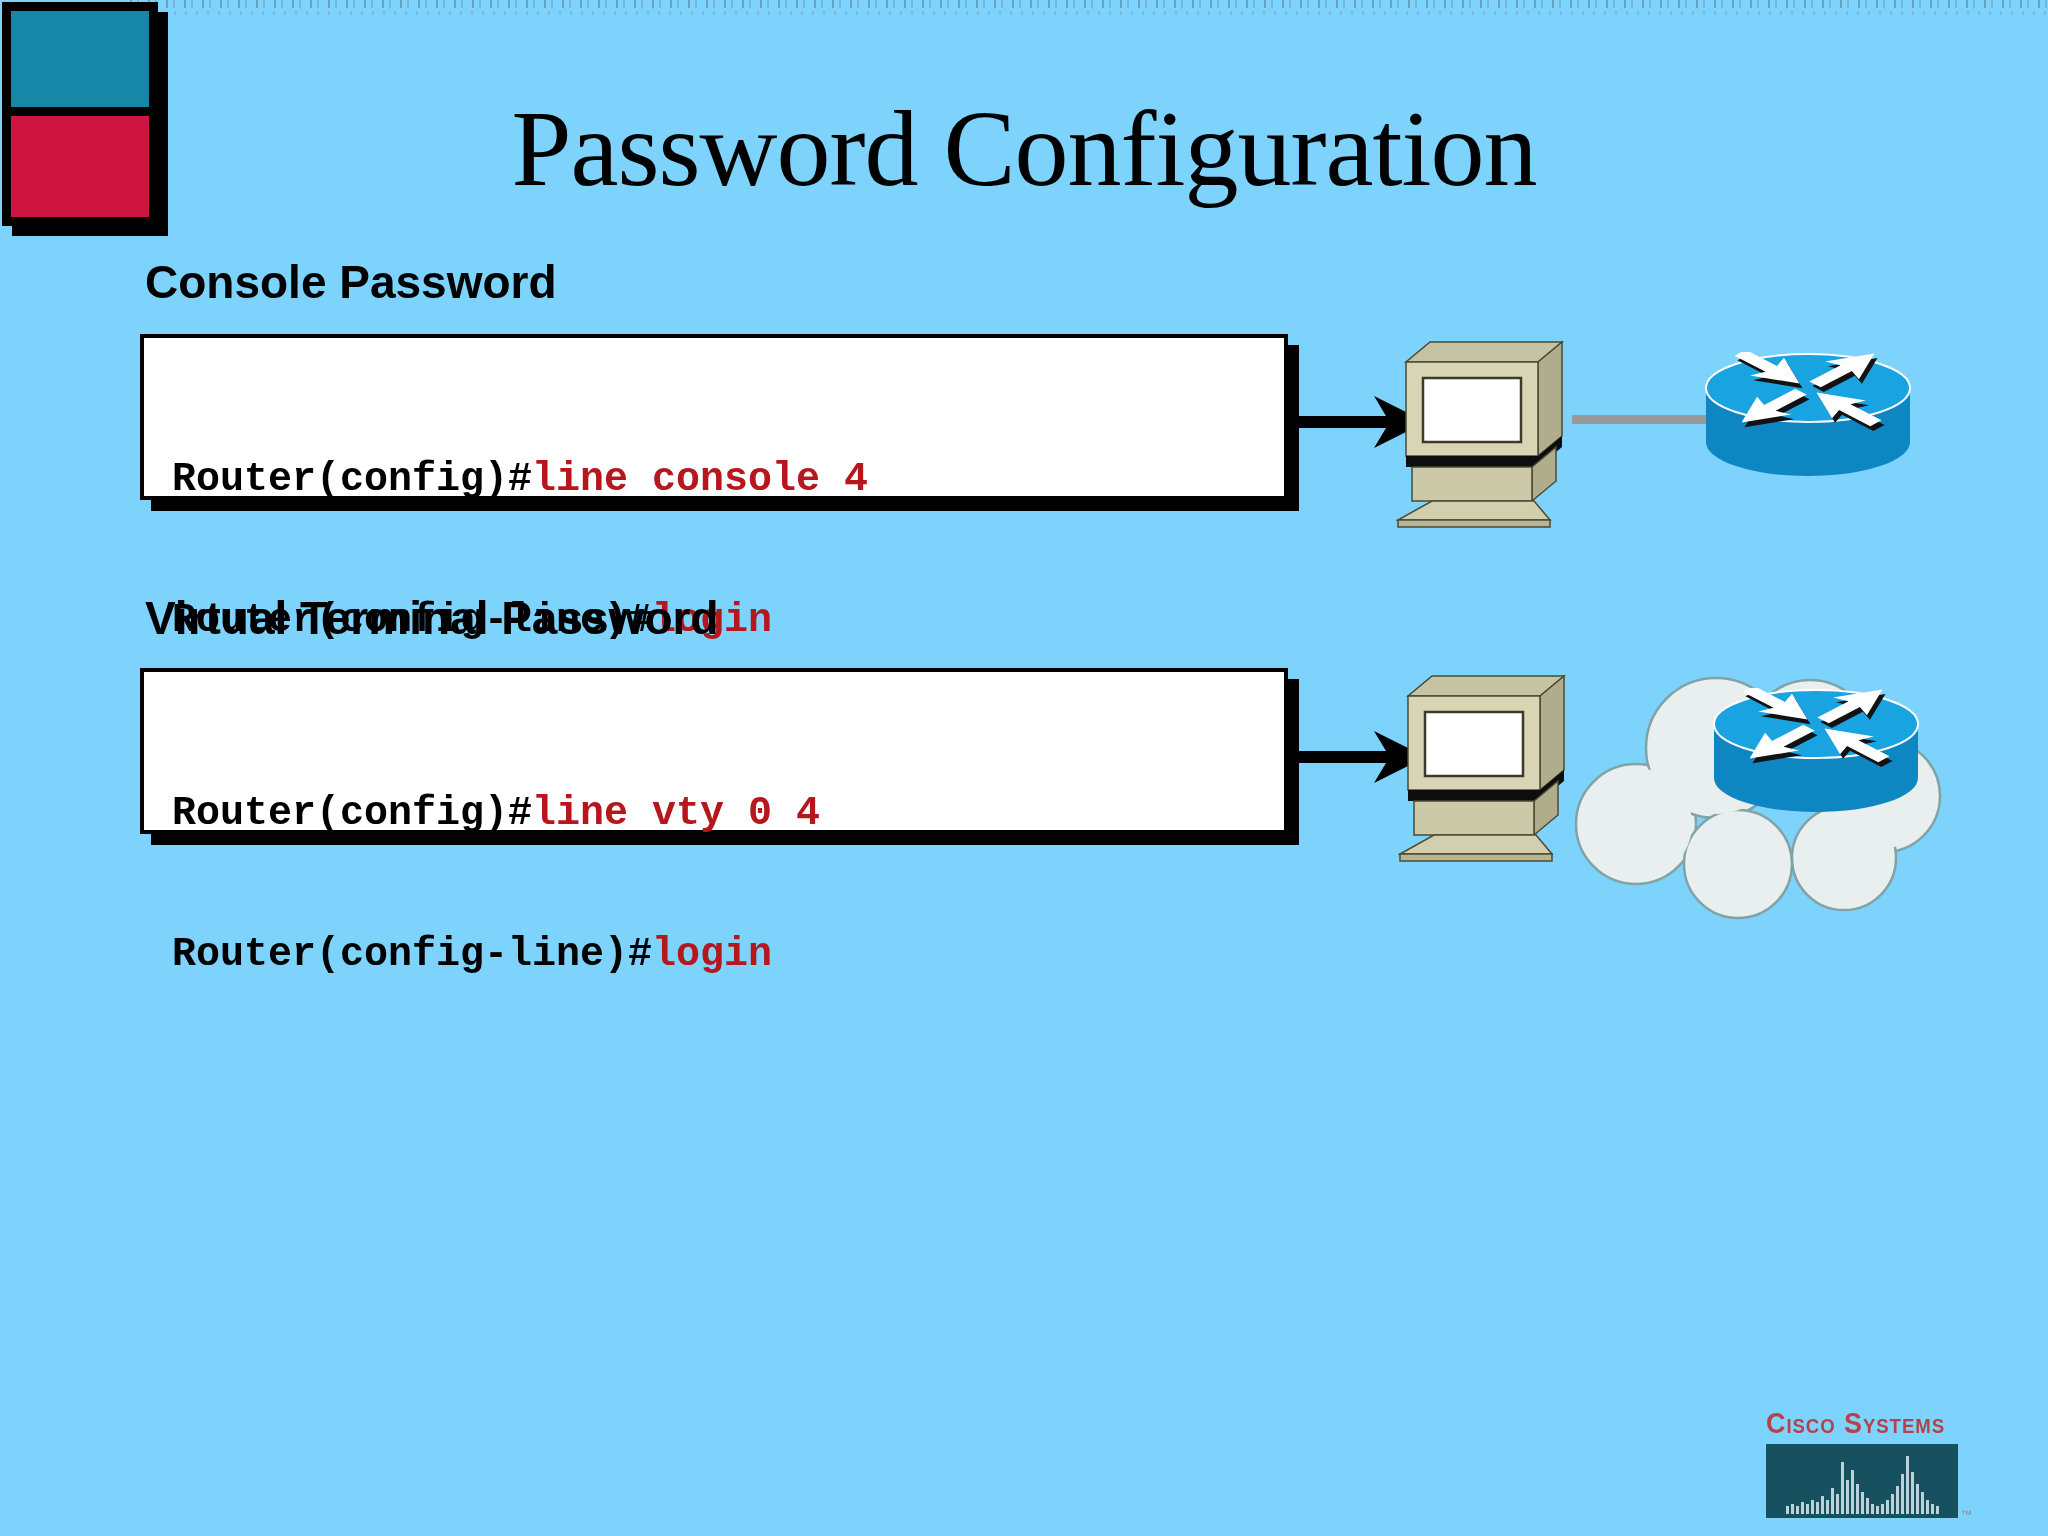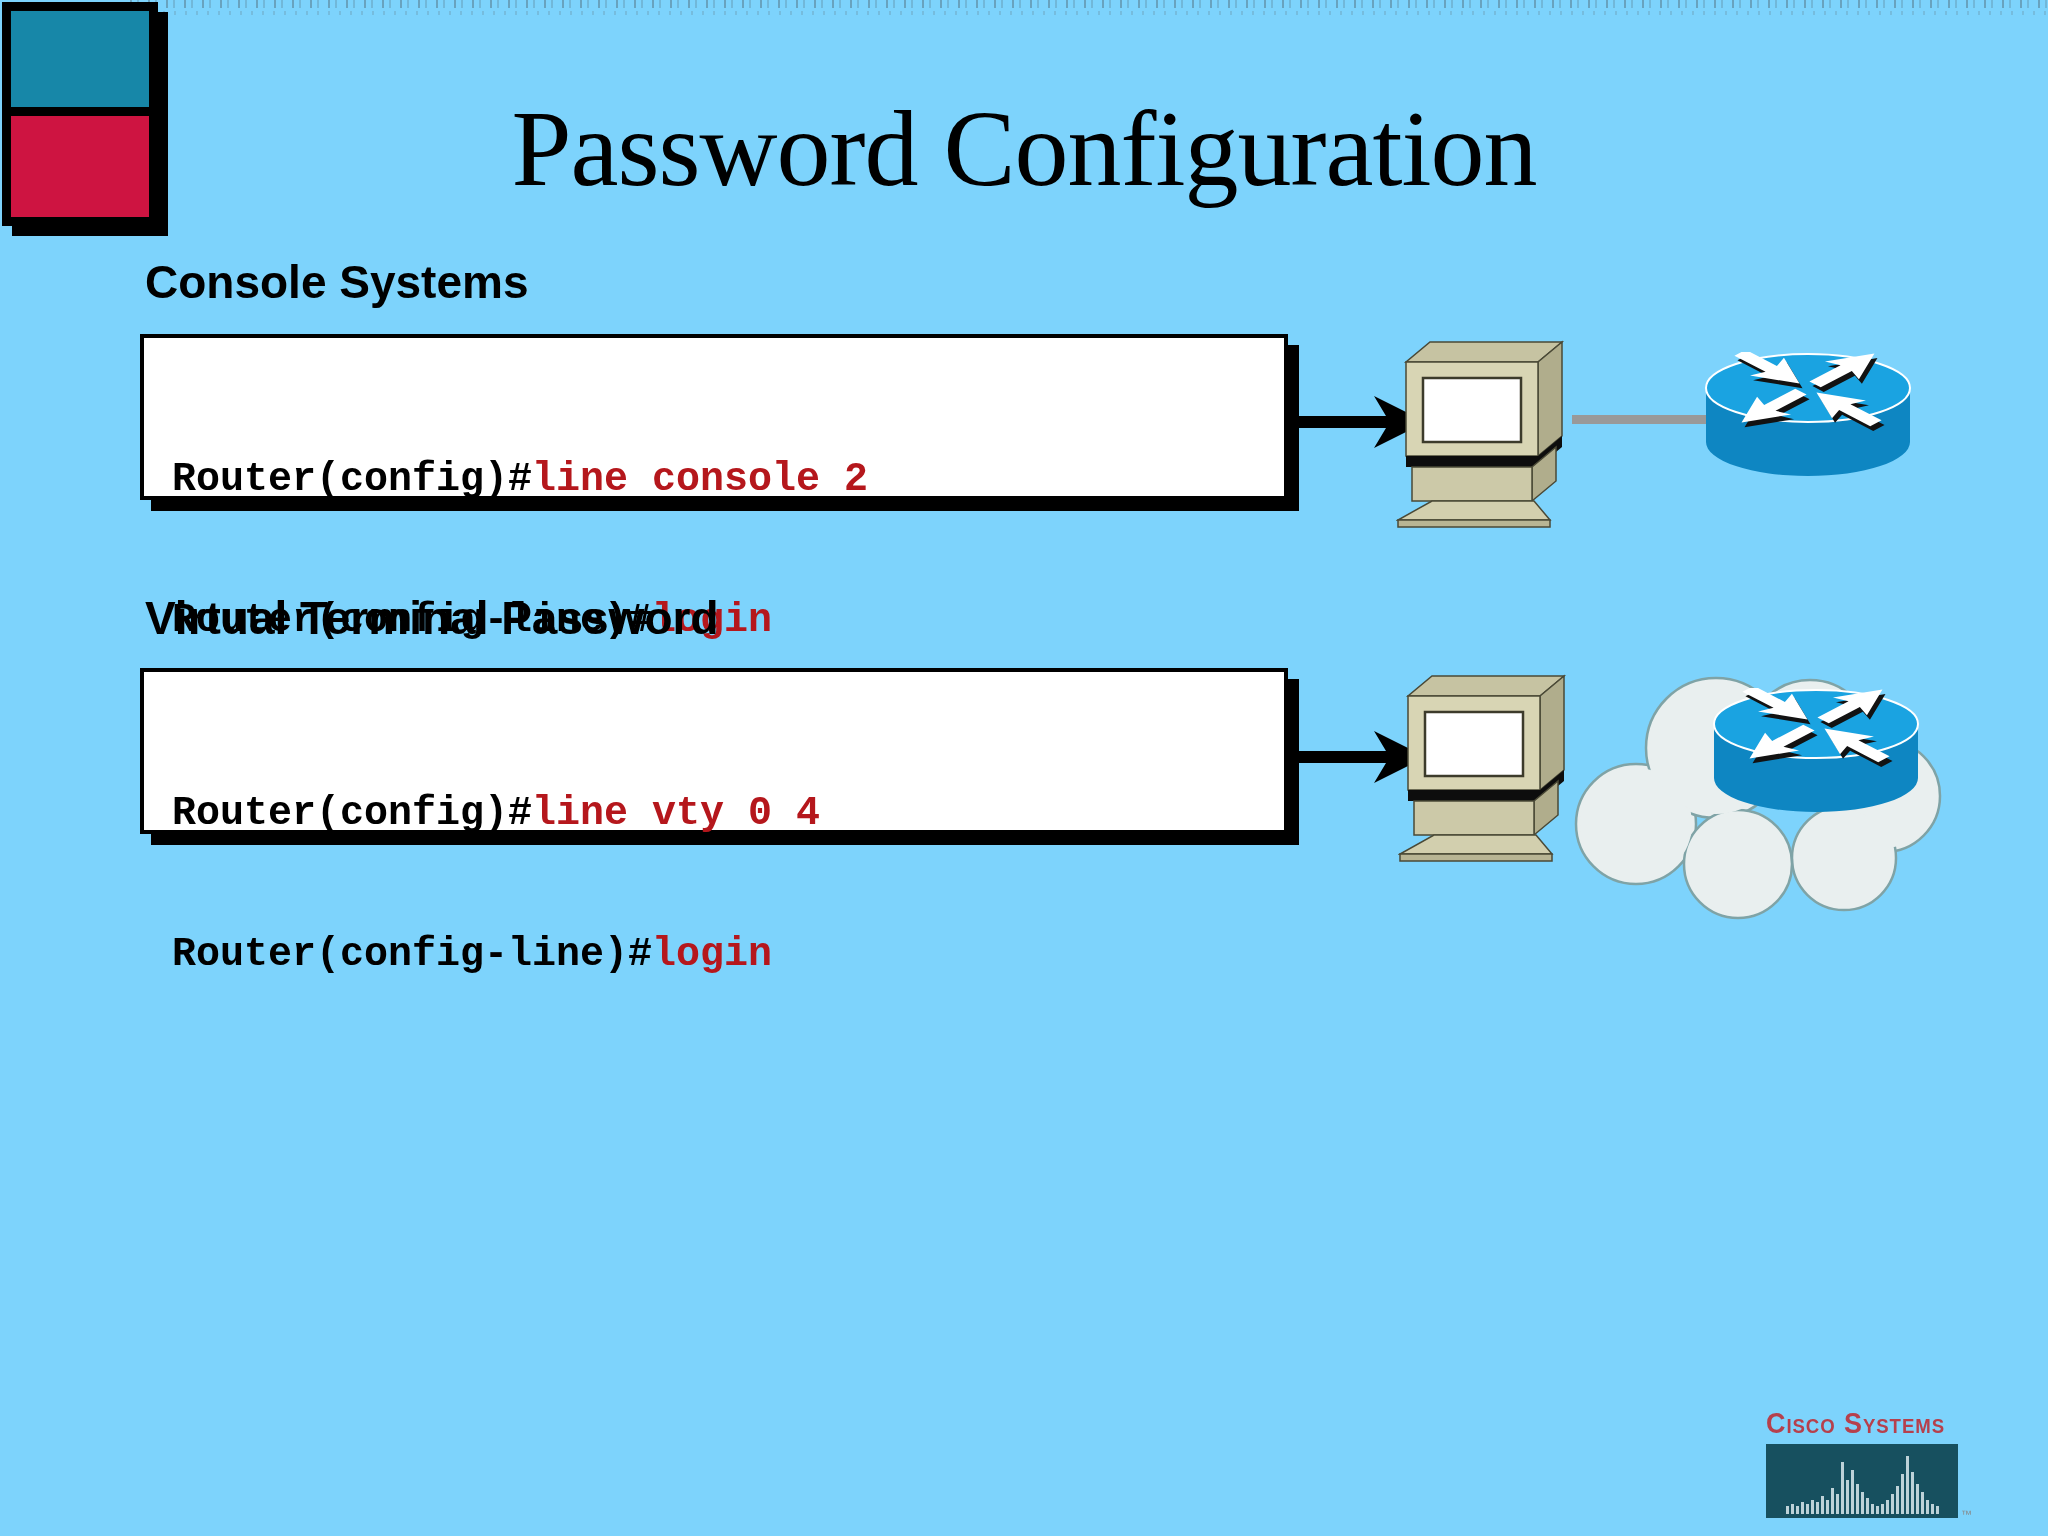--- a/index.html
+++ b/index.html
@@ -51,24 +51,24 @@
   <div class="artifact"></div>
   <div class="artifact2"></div>
 
   <div class="corner-logo">
     <div class="sq-top"></div>
     <div class="sq-bottom"></div>
   </div>
 
   <div class="title">Password Configuration</div>
 
-  <div class="section-heading h1">Console Systems</div>
+  <div class="section-heading h1">Console Password</div>
 
   <div class="code-box box1">
-    <div><span class="prompt">Router(config)#</span><span class="cmd">line console 2</span></div>
+    <div><span class="prompt">Router(config)#</span><span class="cmd">line console 4</span></div>
     <div><span class="prompt">Router(config-line)#</span><span class="cmd">login</span></div>
     <div><span class="prompt">Router(config-line)#</span><span class="cmd">password cisco</span></div>
   </div>
 
   <svg class="abs" style="left:1288px;top:392px" width="140" height="60" viewBox="0 0 140 60">
     <polygon points="0,24 98,24 86,4 138,30 86,56 98,36 0,36" fill="#000"></polygon>
   </svg>
 
   <div class="cable"></div>
 

